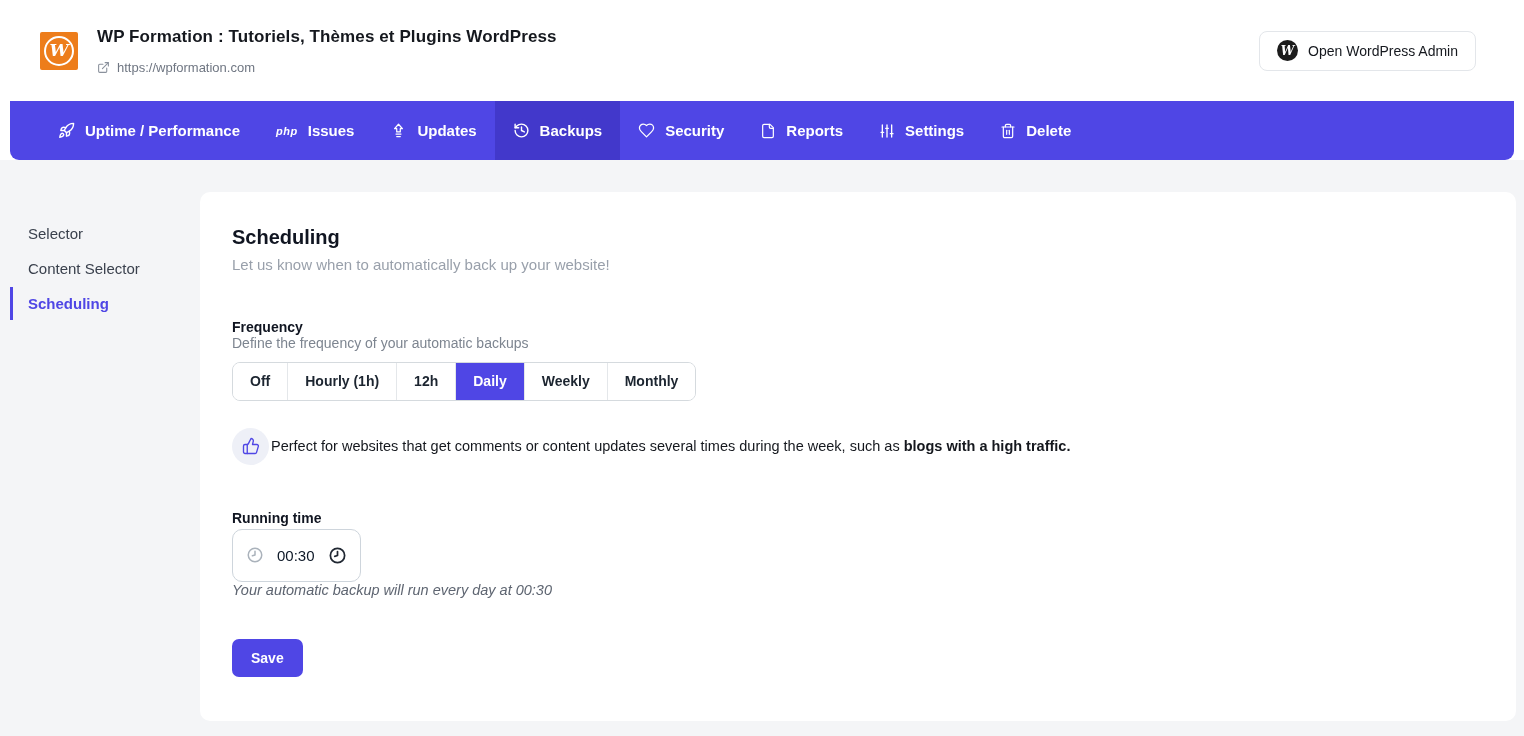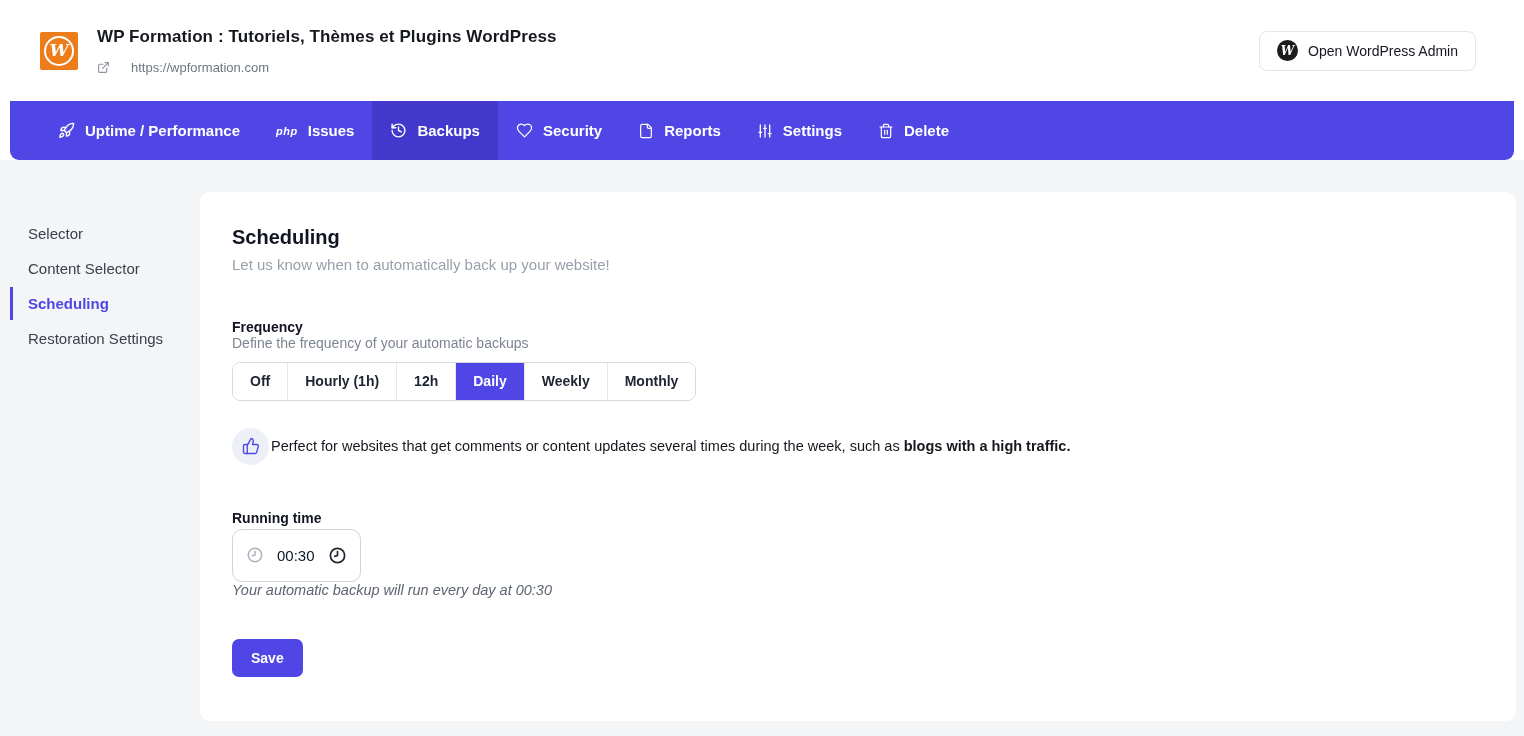--- a/index.html
+++ b/index.html
@@ -13,21 +13,21 @@
   .top-white { background:#ffffff; }
 
   
   .header { height:101px; display:flex; align-items:center; padding:0 48px 0 40px; background:#fff; }
   .site-logo {
     width:38px; height:38px; background:#ed7d1b; border-radius:2px;
     display:flex; align-items:center; justify-content:center; flex:none;
   }
   .site-meta { margin-left:19px; }
   .site-title { font-size:17px; font-weight:bold; color:#15181e; letter-spacing:.1px; }
-  .site-url-row { display:flex; align-items:center; gap:21px; margin-top:13px; color:#6f7682; font-size:13px; }
+  .site-url-row { display:flex; align-items:center; gap:7px; margin-top:13px; color:#6f7682; font-size:13px; }
   .header-spacer { flex:1; }
   .admin-btn {
     display:flex; align-items:center; gap:10px; height:40px; padding:0 17px;
     background:#fff; border:1px solid #e3e6ea; border-radius:8px;
     font-size:14px; color:#15181e; cursor:pointer; font-family:inherit;
   }
   .wp-badge {
     width:21px; height:21px; border-radius:50%; background:#1c1c1c; color:#fff;
     display:flex; align-items:center; justify-content:center;
     font-family:"DejaVu Serif", serif; font-style:italic; font-size:12px; font-weight:bold; line-height:1;
@@ -139,20 +139,28 @@
           <path d="m12 15-3-3a22 22 0 0 1 2-3.95A12.88 12.88 0 0 1 22 2c0 2.72-.78 7.5-6 11a22.35 22.35 0 0 1-4 2z"></path>
           <path d="M9 12H4s.55-3.03 2-4c1.62-1.08 5 0 5 0"></path>
           <path d="M12 15v5s3.03-.55 4-2c1.08-1.62 0-5 0-5"></path>
         </svg>
       <span>Uptime / Performance</span>
     </div>
     <div class="nav-item">
       <span class="php-glyph">php</span>
       <span>Issues</span>
     </div>
+    <div class="nav-item">
+      <svg width="17" height="17" viewBox="0 0 24 24" fill="none" stroke="#fff" stroke-width="1.8" stroke-linecap="round" stroke-linejoin="round">
+          <path d="M12 3 6.5 9.5h3v4.5h5V9.5h3L12 3z"></path>
+          <path d="M8.5 17h7"></path>
+          <path d="M9.5 20.5h5"></path>
+        </svg>
+      <span>Updates</span>
+    </div>
     <div class="nav-item active">
       <svg width="17" height="17" viewBox="0 0 24 24" fill="none" stroke="#fff" stroke-width="2" stroke-linecap="round" stroke-linejoin="round">
           <path d="M3 12a9 9 0 1 0 9-9 9.75 9.75 0 0 0-6.74 2.74L3 8"></path>
           <path d="M3 3v5h5"></path>
           <path d="M12 7v5l4 2"></path>
         </svg>
       <span>Backups</span>
     </div>
     <div class="nav-item">
       <svg width="17" height="17" viewBox="0 0 24 24" fill="none" stroke="#fff" stroke-width="1.8" stroke-linecap="round" stroke-linejoin="round">
@@ -189,21 +197,20 @@
       <span>Delete</span>
     </div>
   </div>
 </div>
 
 <div class="layout">
   <div class="sidebar">
     <div class="side-item">Selector</div>
     <div class="side-item">Content Selector</div>
     <div class="side-item active">Scheduling</div>
-    <div class="side-item">Restoration Settings</div>
   </div>
 
   <div class="panel">
     <div class="page-title">Scheduling</div>
     <div class="page-subtitle">Let us know when to automatically back up your website!</div>
 
     <div class="freq-section">
       <div class="section-label">Frequency</div>
       <div class="section-desc">Define the frequency of your automatic backups</div>
       <div class="btn-group">

